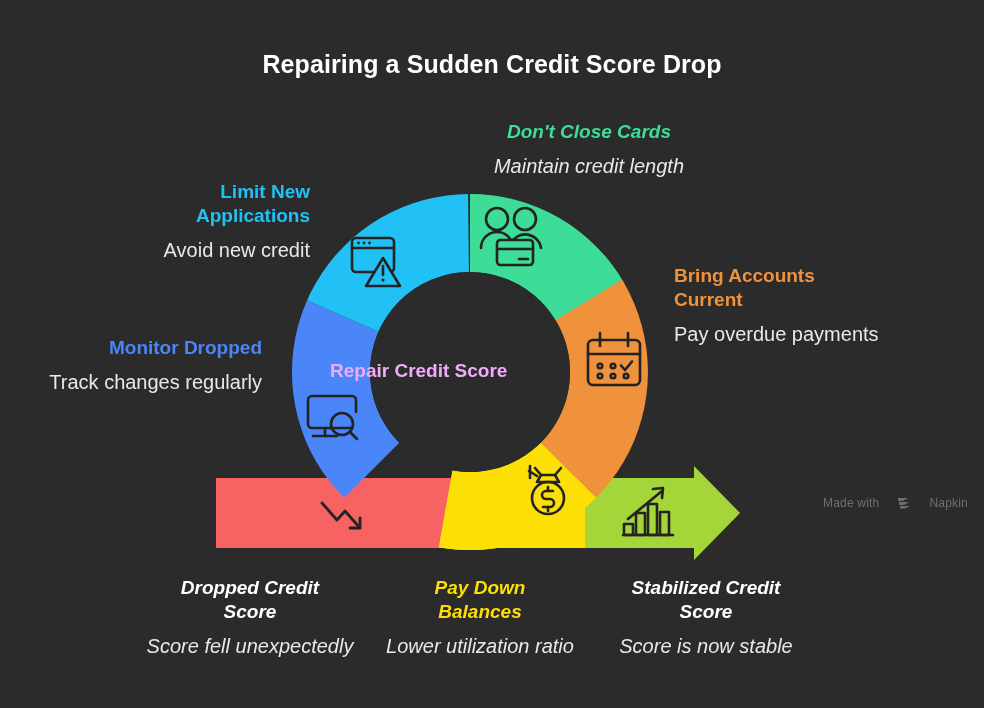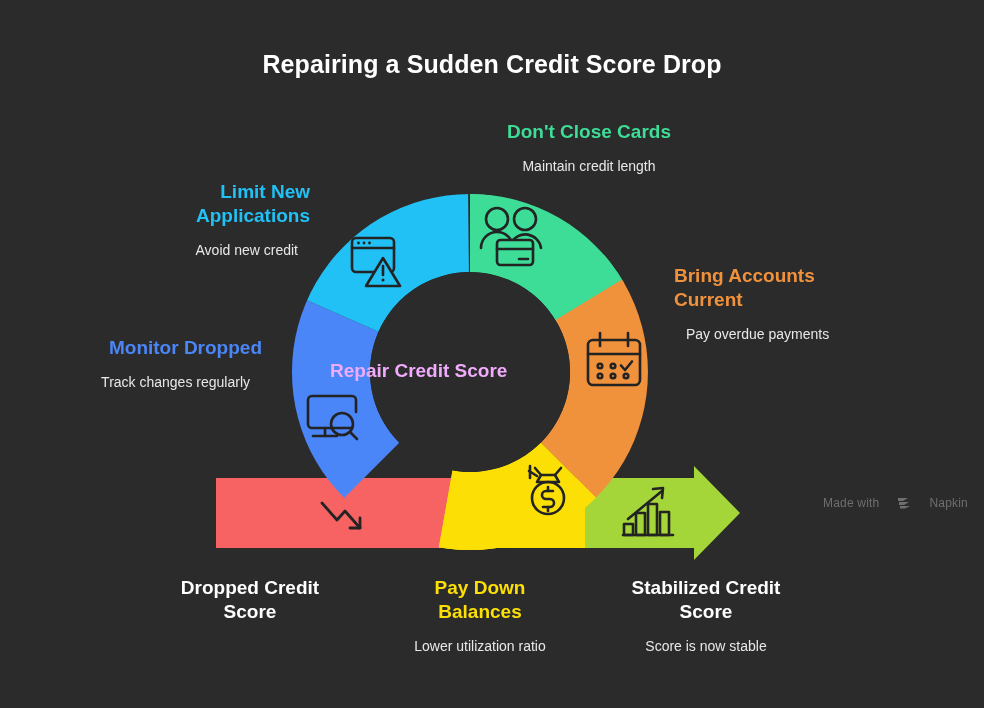--- a/index.html
+++ b/index.html
@@ -51,30 +51,30 @@
   .label-block {
     position: absolute;
   }
   .label-title {
     font-size: 19px;
     font-weight: bold;
     line-height: 24px;
     margin: 0;
   }
   .label-sub {
-    font-size: 14px;
+    font-size: 20px;
     font-weight: normal;
     color: #e8e8e8;
     line-height: 20px;
-    margin: 12px;
+    margin: 0;
     margin-top: 12px;
   }
   .ta-right { text-align: right; }
   .ta-left  { text-align: left; }
-  .ta-center{ text-align: center; }
+  .ta-center{ text-align: center; font-style: italic; }
 
   .center-label {
     position: absolute;
     left: 330px;
     top: 360px;
     width: 280px;
     text-align: left;
     color: #f0abfc;
     font-size: 19px;
     font-weight: bold;
@@ -221,20 +221,21 @@
 
     <div class="label-block ta-left" style="left:674px; top:264px; width:220px;">
       <p class="label-title" style="color:#f0913c">Bring Accounts</p>
       <p class="label-title" style="color:#f0913c">Current</p>
       <p class="label-sub">Pay overdue payments</p>
     </div>
 
     <div class="label-block ta-center" style="left:140px; top:576px; width:220px;">
       <p class="label-title" style="color:#ffffff">Dropped Credit</p>
       <p class="label-title" style="color:#ffffff">Score</p>
+      <p class="label-sub">Score fell unexpectedly</p>
     </div>
 
     <div class="label-block ta-center" style="left:380px; top:576px; width:200px;">
       <p class="label-title" style="color:#fcdf04">Pay Down</p>
       <p class="label-title" style="color:#fcdf04">Balances</p>
       <p class="label-sub">Lower utilization ratio</p>
     </div>
 
     <div class="label-block ta-center" style="left:598px; top:576px; width:216px;">
       <p class="label-title" style="color:#ffffff">Stabilized Credit</p>

